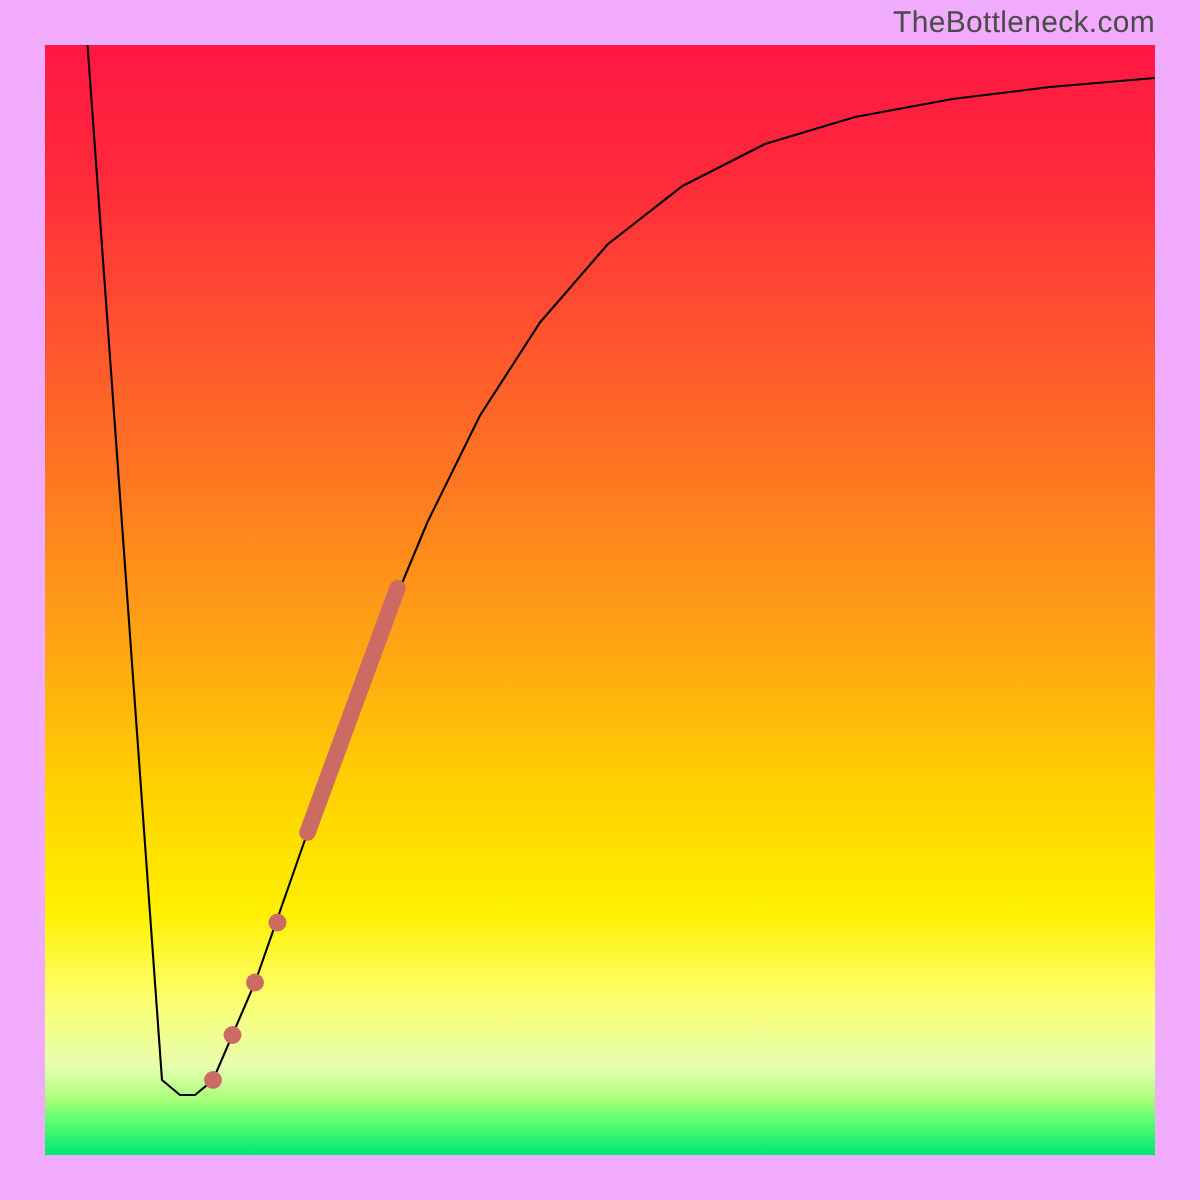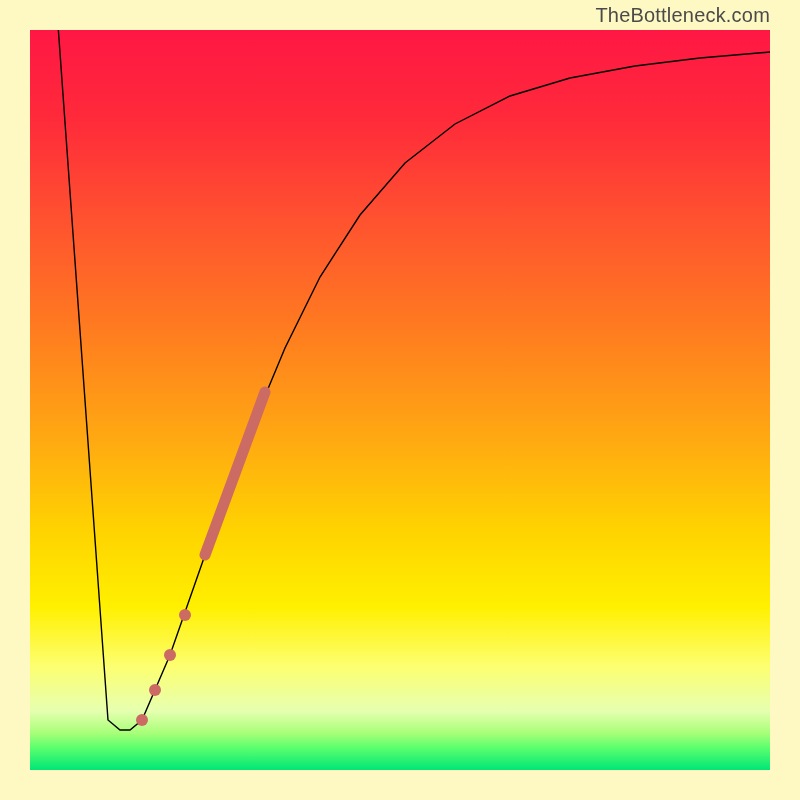--- a/index.html
+++ b/index.html
@@ -1,16 +1,16 @@
 <!DOCTYPE html>
 <html><head>
 <meta charset="utf-8">
 <style>
   html,body{margin:0;padding:0;width:800px;height:800px;overflow:hidden;background:#000;font-family:Arial,Helvetica,sans-serif}
-  .frame{position:absolute;top:0;left:0;width:800px;height:800px;background:#fef9c3}
+  .frame{position:absolute;top:0;left:0;width:800px;height:800px;background:#f0abfc}
   .plot{position:absolute;top:30px;left:30px;width:740px;height:740px;overflow:hidden}
   .grad{width:100%;height:100%}
   svg.curve{position:absolute;top:0;left:0;width:740px;height:740px}
   .watermark{position:absolute;top:4px;right:30px;color:#4a4a4a;font-size:20px;letter-spacing:.2px;font-weight:400}
 </style>
 </head>
 <body>
 
 <div class="frame">
   <div class="watermark">TheBottleneck.com</div>

